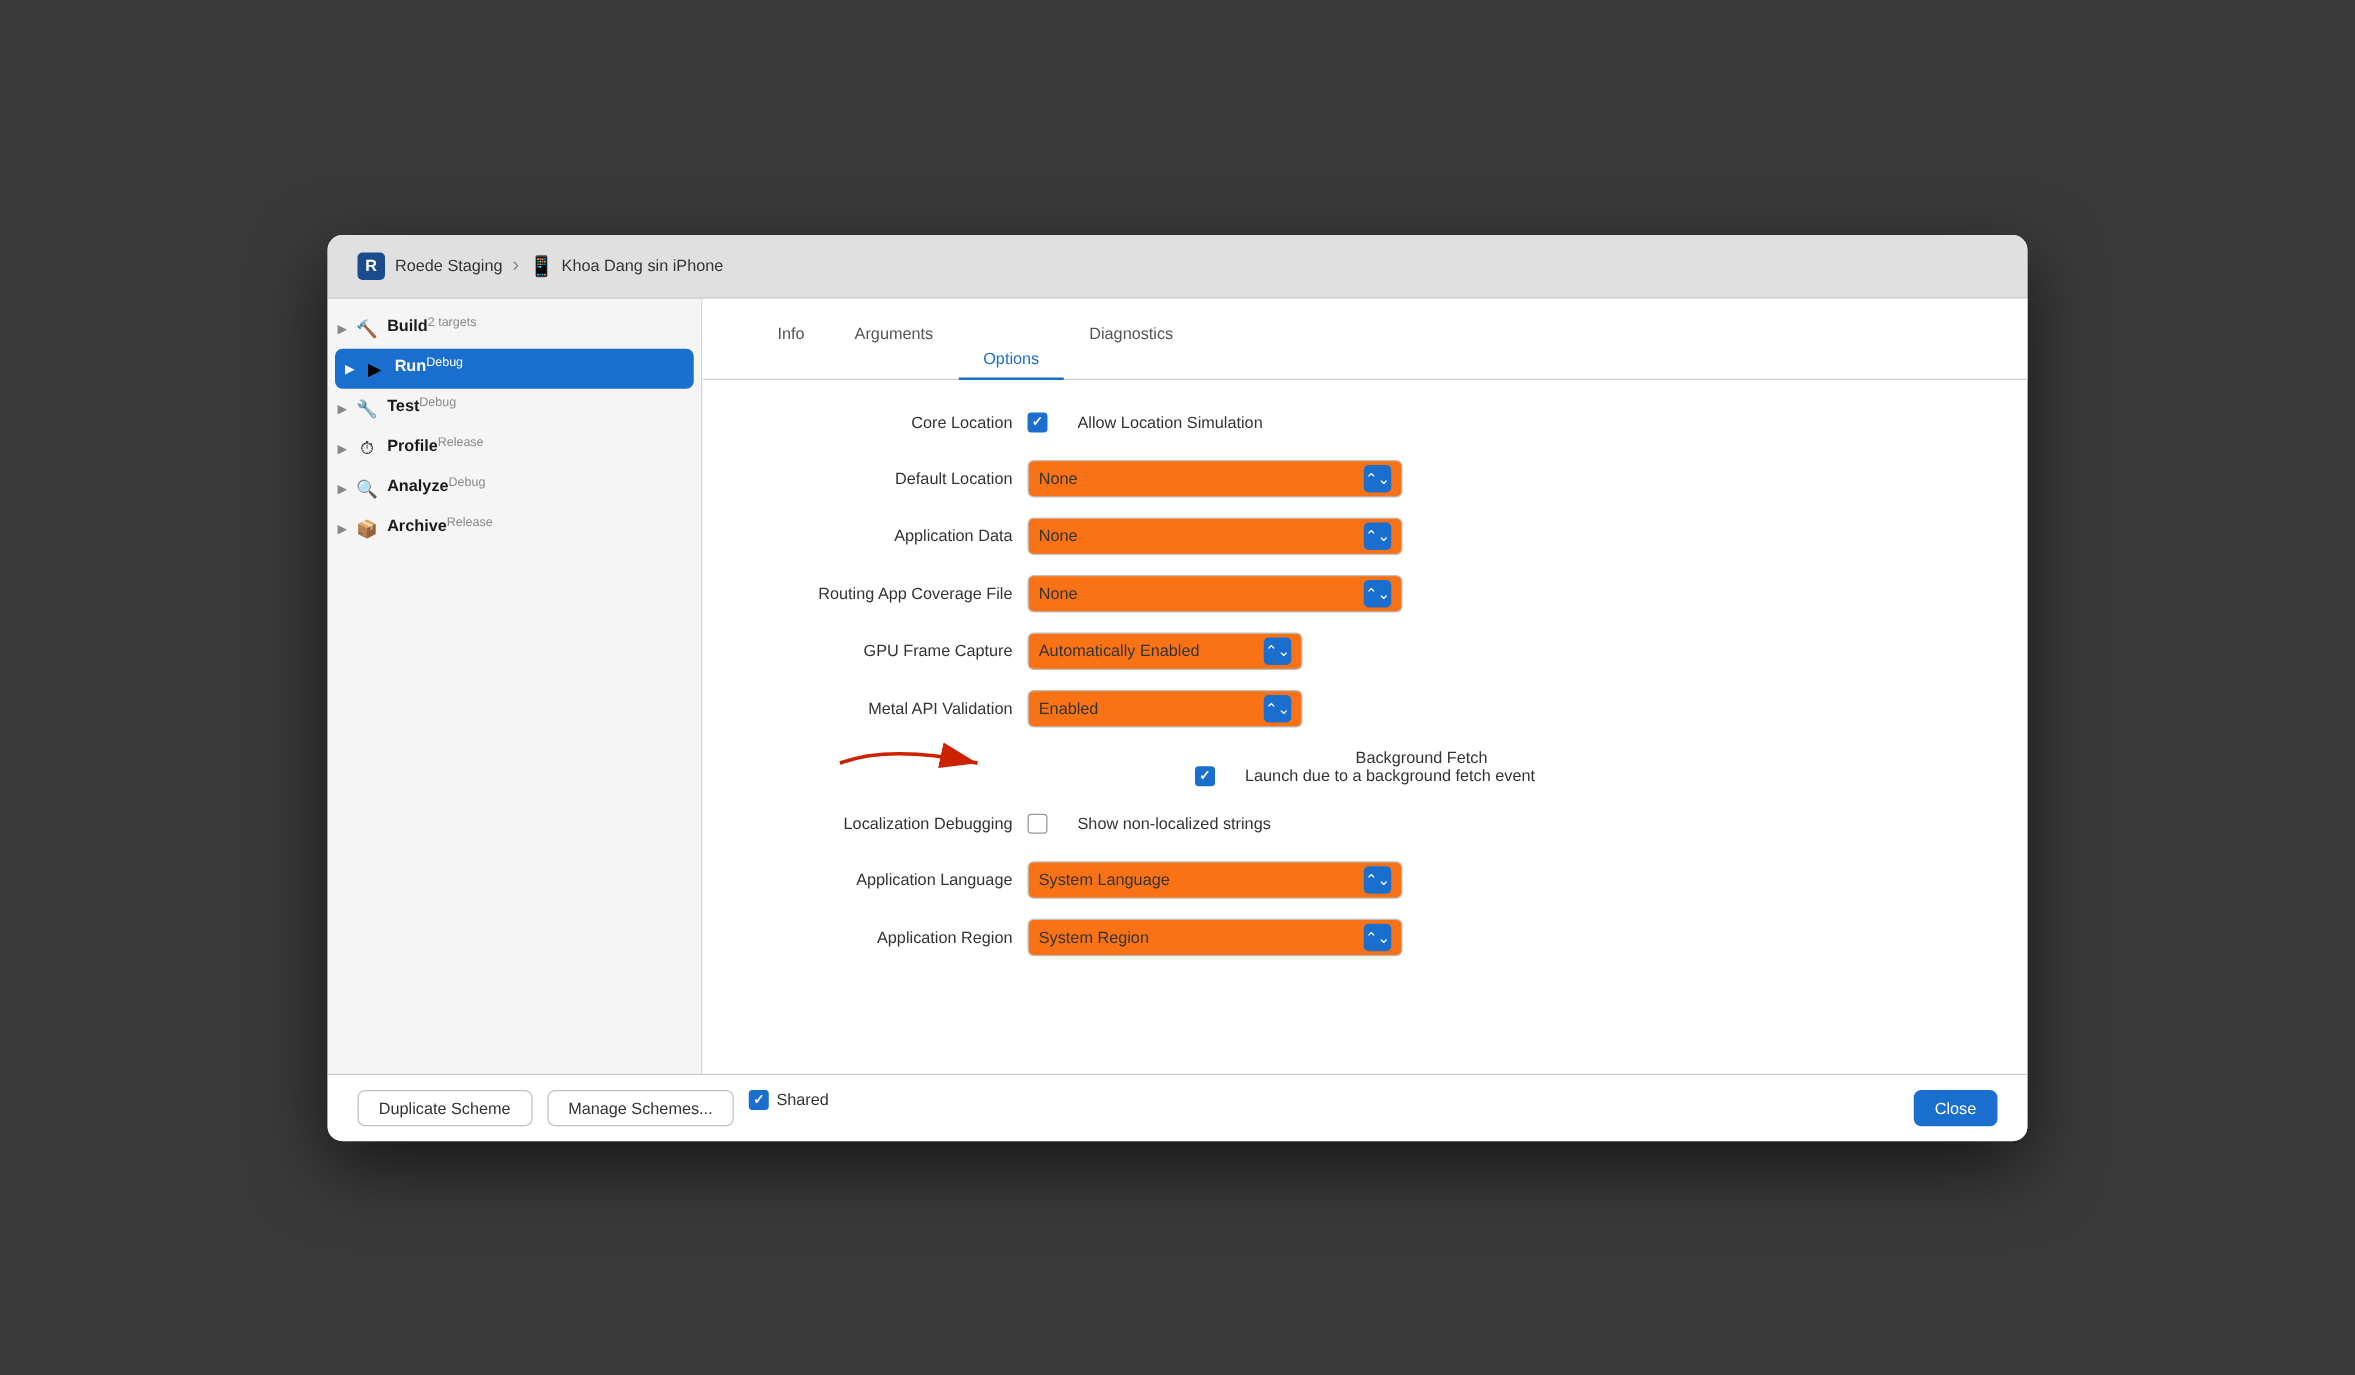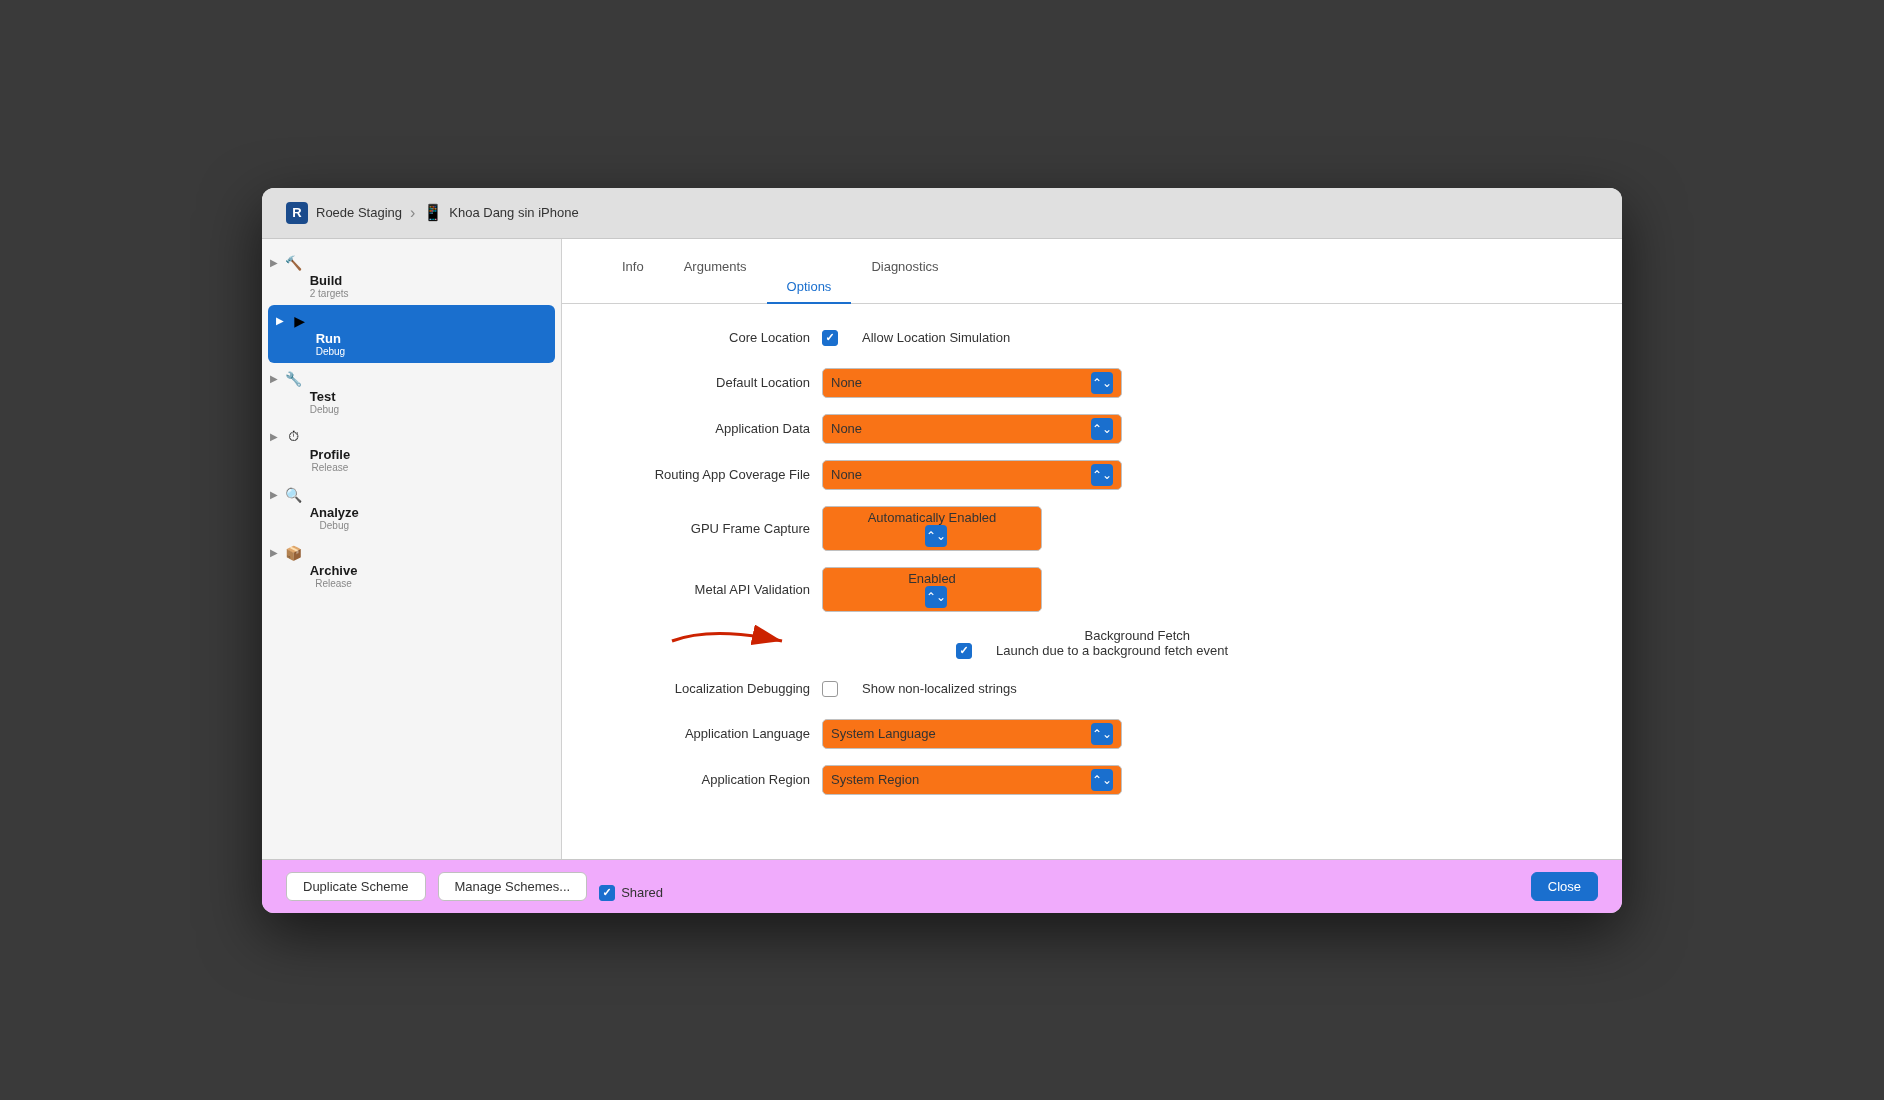--- a/index.html
+++ b/index.html
@@ -113,22 +113,21 @@
       height: 20px;
       flex-shrink: 0;
       display: flex;
       align-items: center;
       justify-content: center;
       font-size: 14px;
     }
 
     .item-text {
       display: flex;
-      flex-direction: column;
-      margin-top: 20px;
+      flex-direction: row;
     }
 
     .item-name {
       font-size: 13px;
       font-weight: 600;
       color: #1a1a1a;
     }
 
     .item-sub {
       font-size: 10px;
@@ -264,30 +263,29 @@
       display: flex;
       align-items: center;
       justify-content: center;
       color: white;
       font-size: 12px;
       margin-left: 8px;
     }
 
     .dropdown-small {
       min-width: 220px;
-      flex-direction: column;
     }
 
     
     .footer {
-      background: #f0abfc;
+      background: #ffffff;
       border-top: 1px solid #c8c8c8;
       padding: 12px 24px;
       display: flex;
-      align-items: flex-end;
+      align-items: flex-start;
       gap: 12px;
     }
 
     .btn {
       padding: 6px 16px;
       border-radius: 6px;
       font-size: 13px;
       cursor: pointer;
       border: 1px solid #c0c0c0;
       background: white;

